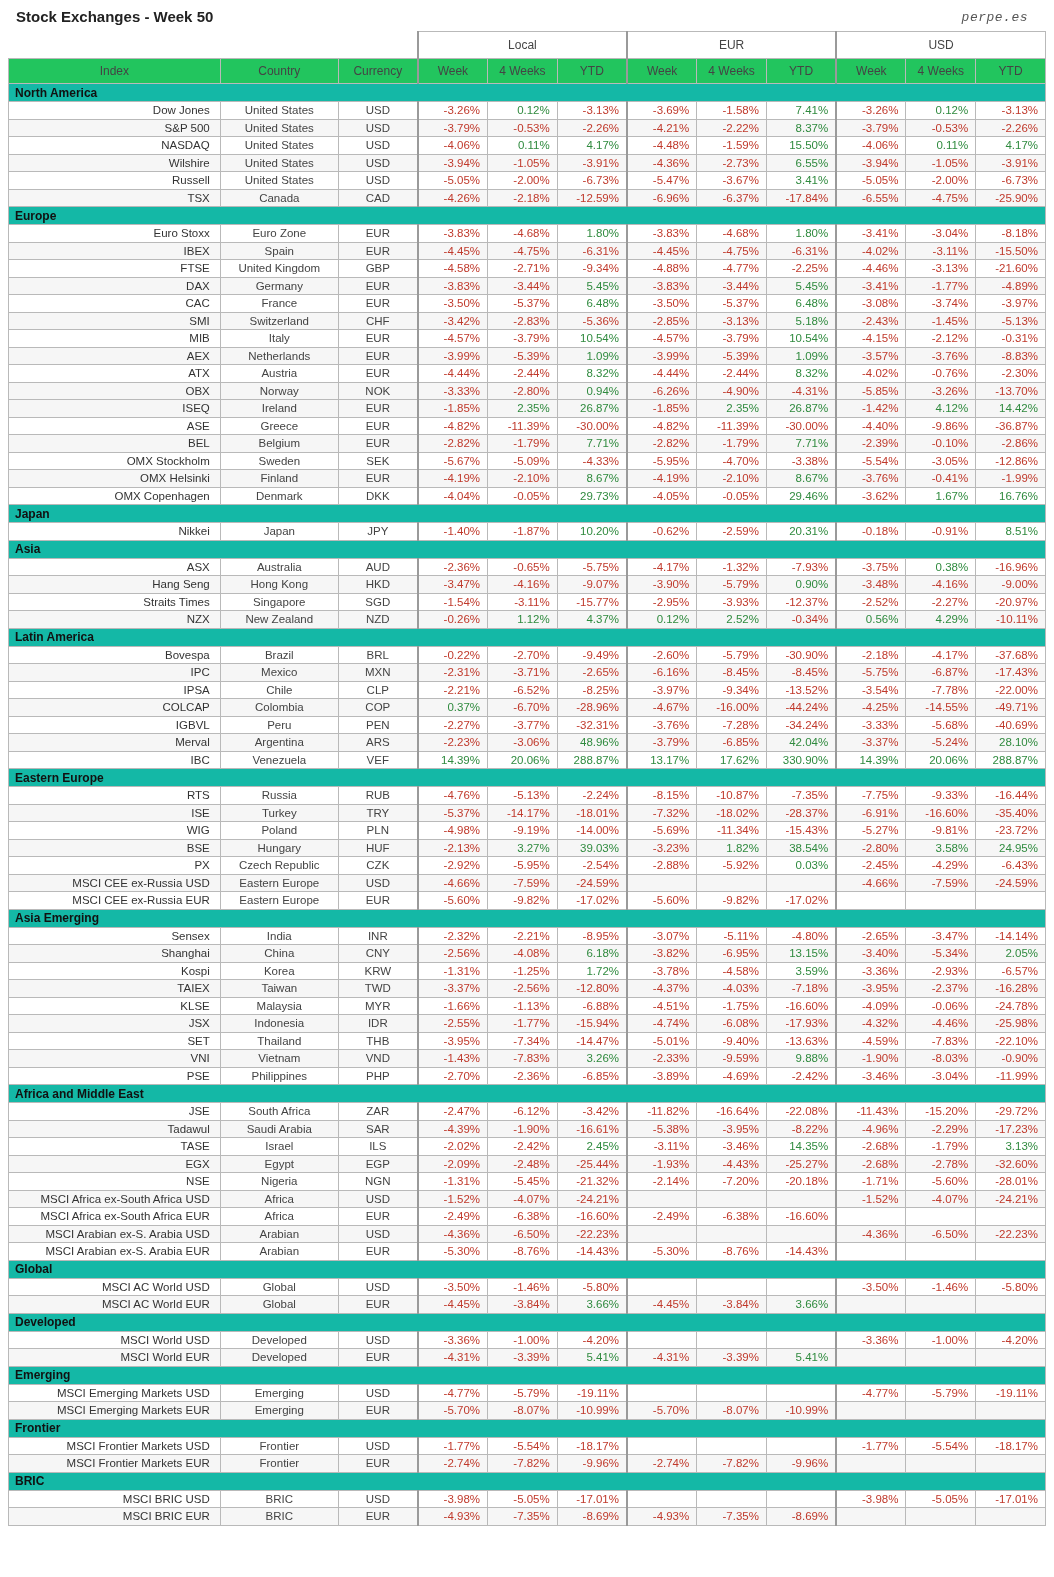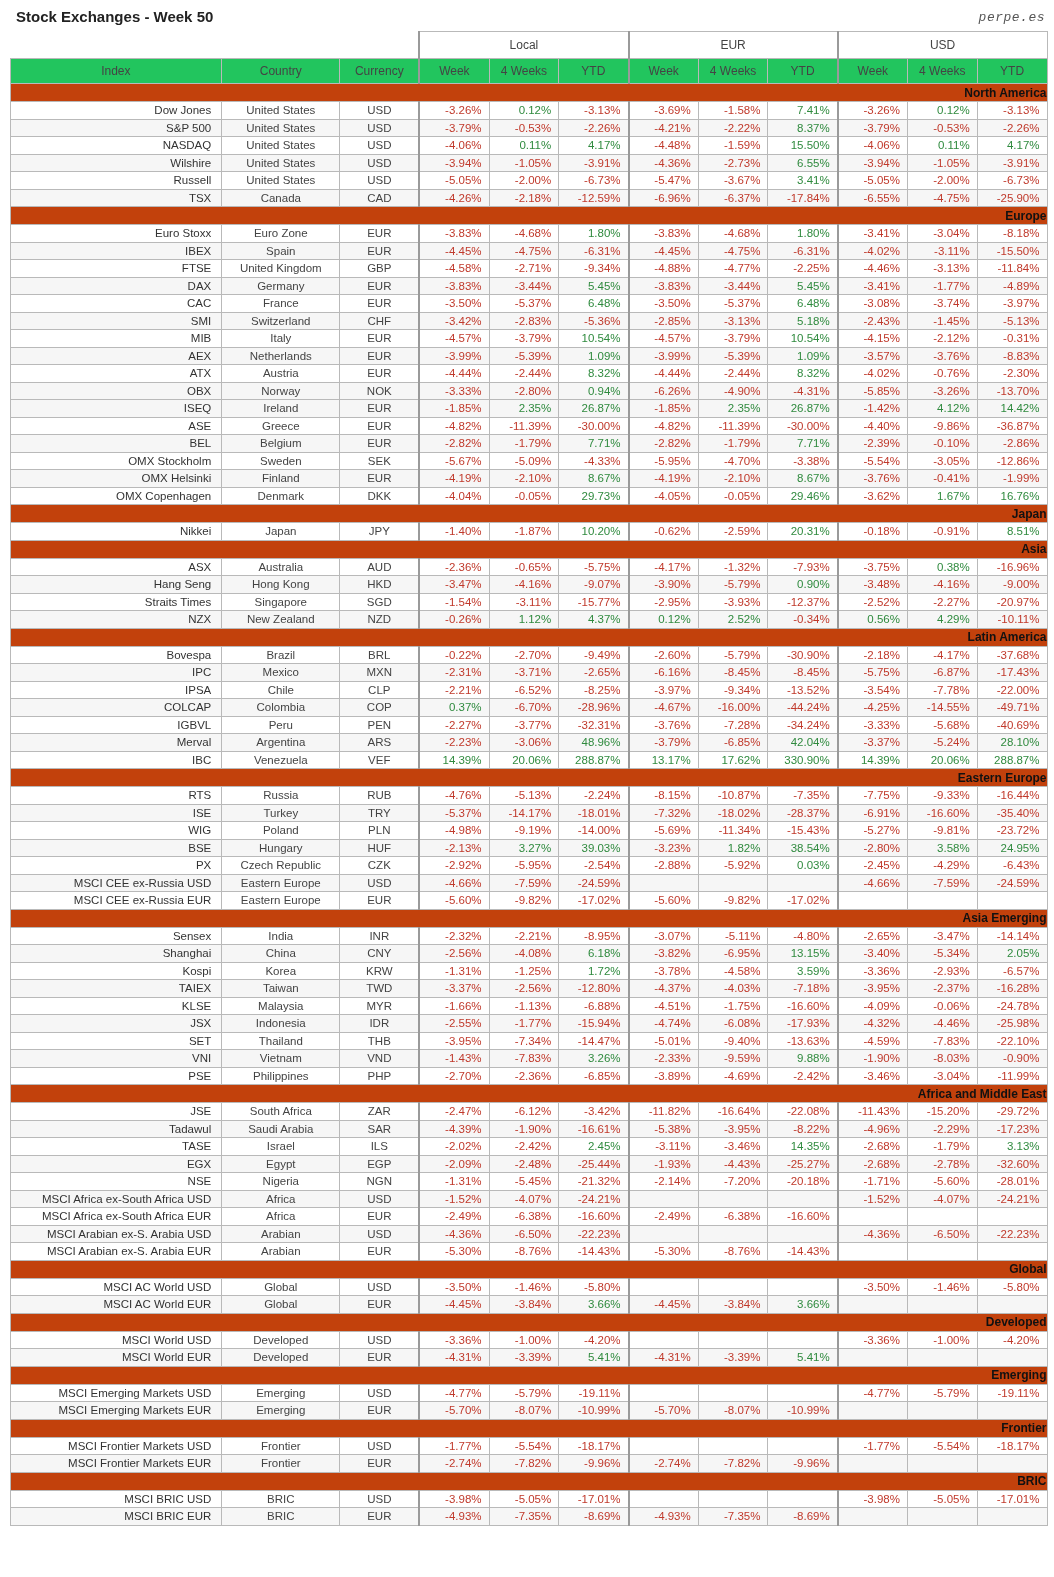--- a/index.html
+++ b/index.html
@@ -1,31 +1,31 @@
 <!DOCTYPE html>
 <html><head>
 <meta charset="utf-8">
 <style>
   html,body{margin:0;padding:0;background:#fff;}
   body{font-family:"Liberation Sans", sans-serif;font-size:11px;color:#333;width:1054px;}
-  .page{width:1054px;box-sizing:border-box;padding:6px 5px 0 8px;}
+  .page{width:1054px;box-sizing:border-box;padding:6px 22px 0 8px;}
   .topbar{display:flex;justify-content:space-between;align-items:flex-end;padding:2px 4px 6px 8px;}
   .title{font-size:15px;font-weight:bold;color:#222;font-family:"Liberation Sans", sans-serif;}
   .brand{font-family:"Liberation Mono", monospace;font-size:13px;color:#555;font-style:italic;letter-spacing:.5px;text-align:right;}
   table{border-collapse:collapse;width:1038px;margin:0 auto;table-layout:fixed;}
   th,td{border:1px solid #b9b9b9;padding:0;}
   .hdr-top th{height:26px;font-weight:normal;font-size:12px;color:#444;text-align:center;background:#fff;margin-top:27px;}
   .hdr-sub th{height:24px;font-weight:normal;font-size:12px;color:#444;text-align:center;background:#22c55e;}
   .noborder{border:none !important;}
   td.idx{text-align:right;padding-right:10px;color:#333;font-size:11.5px;height:16.5px;}
   td.ctry,td.cur{text-align:center;color:#444;font-size:11.5px;}
   td.num{text-align:right;padding-right:7px;font-size:11.5px;}
   .neg{color:#c0392b;}
   .pos{color:#2f8a3e;}
-  tr.group td{background:#c2410c;font-weight:bold;color:#111;font-size:12px;text-align:right;padding-left:6px;height:17px;}
+  tr.group td{background:#14b8a6;font-weight:bold;color:#111;font-size:12px;text-align:left;padding-left:6px;height:17px;}
   tr.alt td{background:#f6f6f6;}
   tr.row td{height:16.5px;}
   col.c-index{width:208px;}
   col.c-country{width:116px;}
   col.c-currency{width:78px;}
   col.c-num{width:68.5px;}
   .sep-left{border-left:2px solid #9a9a9a;}
 </style>
 </head>
 <body>
@@ -197,21 +197,21 @@
           <td class="ctry">United Kingdom</td>
           <td class="cur">GBP</td>
           <td class="num sep-left neg">-4.58%</td>
           <td class="num neg">-2.71%</td>
           <td class="num neg">-9.34%</td>
           <td class="num sep-left neg">-4.88%</td>
           <td class="num neg">-4.77%</td>
           <td class="num neg">-2.25%</td>
           <td class="num sep-left neg">-4.46%</td>
           <td class="num neg">-3.13%</td>
-          <td class="num neg">-11.84%</td>
+          <td class="num neg">-21.60%</td>
         </tr>
         <tr class="row alt">
           <td class="idx">DAX</td>
           <td class="ctry">Germany</td>
           <td class="cur">EUR</td>
           <td class="num sep-left neg">-3.83%</td>
           <td class="num neg">-3.44%</td>
           <td class="num pos">5.45%</td>
           <td class="num sep-left neg">-3.83%</td>
           <td class="num neg">-3.44%</td>

